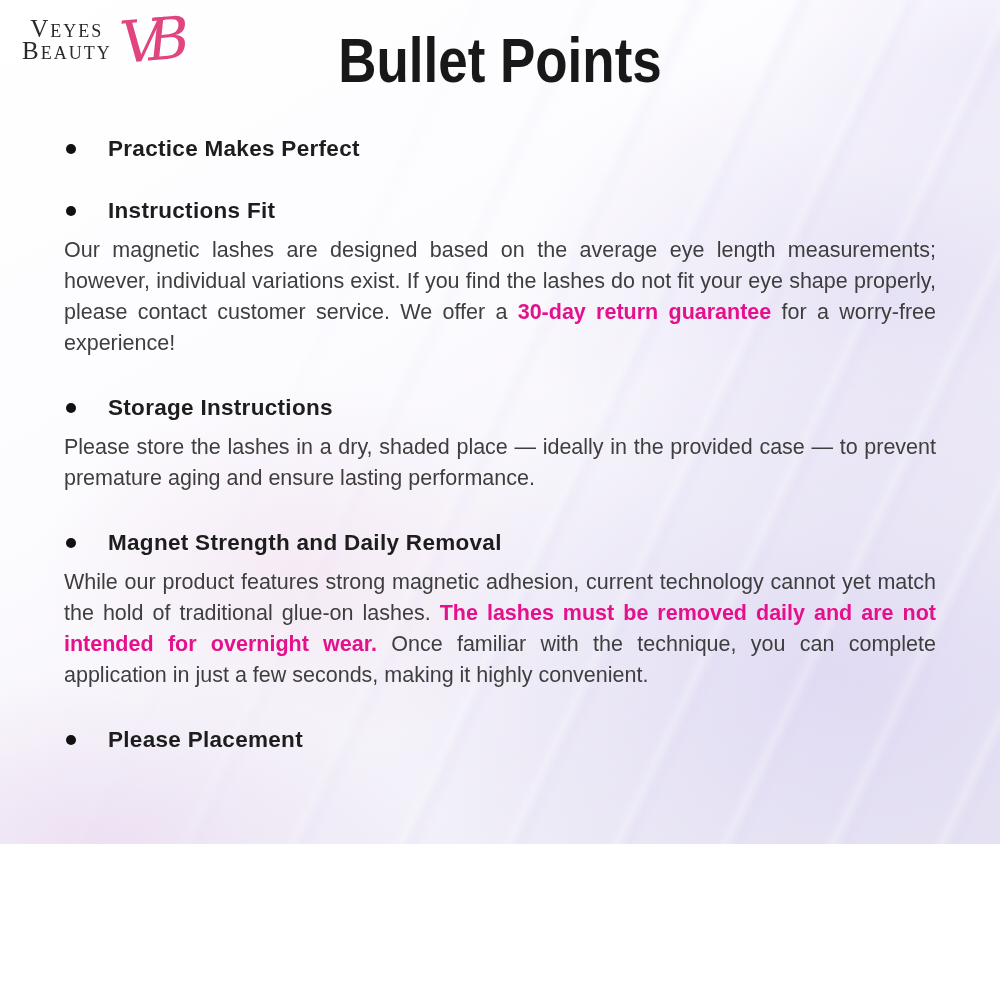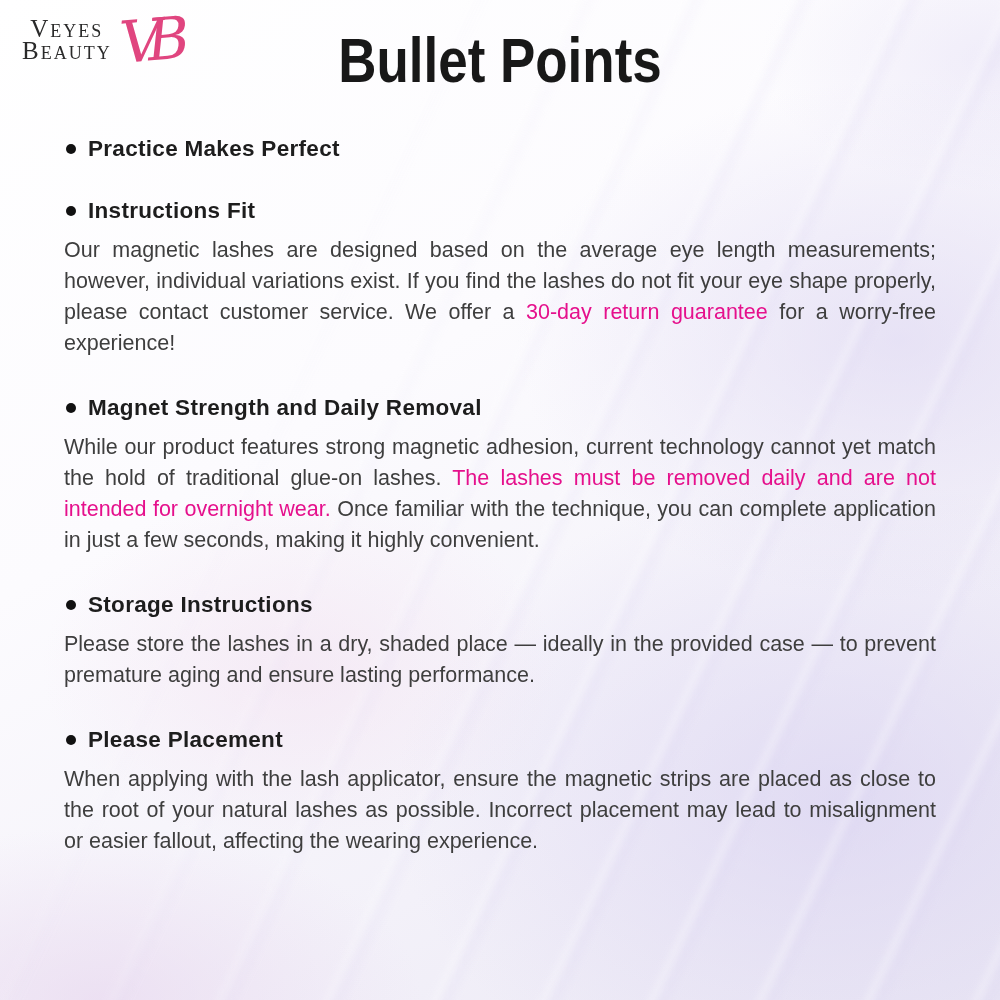--- a/index.html
+++ b/index.html
@@ -5,21 +5,21 @@
   :root{
     --accent:#e5108c;
     --logo-pink:#e0457f;
     --heading:#1d1d1d;
     --body:#3e3e3e;
     --bullet:#111111;
   }
   html,body{margin:0;padding:0;}
   body{width:1000px;height:1000px;font-family:"Liberation Sans",sans-serif;}
   .page{
-    position:relative;width:1000px;height:1000px;overflow:hidden;
+    position:relative;width:1000px;height:844px;overflow:hidden;
     background:
       radial-gradient(620px 420px at 90% 34%, rgba(214,206,239,0.50), rgba(214,206,239,0) 62%),
       radial-gradient(720px 520px at 84% 80%, rgba(211,203,239,0.55), rgba(211,203,239,0) 62%),
       radial-gradient(430px 300px at 30% 67%, rgba(241,219,237,0.45), rgba(241,219,237,0) 60%),
       radial-gradient(520px 280px at 10% 100%, rgba(229,209,236,0.55), rgba(229,209,236,0) 62%),
       radial-gradient(400px 220px at 100% 6%, rgba(224,218,243,0.45), rgba(224,218,243,0) 60%),
       linear-gradient(150deg,#ffffff 0%,#fcfbfe 38%,#f3f1f9 72%,#eae7f4 100%);
   }
   .streaks{
     position:absolute;inset:-80px;z-index:0;pointer-events:none;
@@ -51,25 +51,25 @@
   .page-title{
     position:absolute;top:24px;left:0;width:100%;margin:0;
     text-align:center;font-size:63px;font-weight:bold;color:#181818;
     transform:scaleX(0.84);letter-spacing:0px;
   }
 
   
   .sections{position:absolute;left:64px;top:120px;width:872px;}
   .sec{margin-top:36px;}
   .sec:first-child{margin-top:16px;}
-  .sec-head{display:flex;align-items:center;gap:12px;}
+  .sec-head{display:flex;align-items:center;gap:32px;}
   .dot{width:10px;height:10px;border-radius:50%;background:var(--bullet);flex:0 0 auto;margin-left:2px;}
   .sec-title{margin:0;font-size:22.5px;font-weight:bold;color:var(--heading);letter-spacing:0.3px;}
   .sec-body{margin:11px 0 0 0;font-size:21.5px;line-height:31px;color:var(--body);text-align:justify;}
-  .hl{color:var(--accent);font-weight:normal;}
+  .hl{color:var(--accent);font-weight:bold;}
 </style>
 </head>
 <body>
 
 <div class="page">
   <div class="streaks"></div>
 
   <div class="content">
     <div class="logo">
       <div class="logo-text">
@@ -93,35 +93,34 @@
     <div class="sec-head">
       <span class="dot"></span>
       <h2 class="sec-title">Instructions Fit</h2>
     </div>
     <p class="sec-body"><span>Our magnetic lashes are designed based on the average eye length measurements; however, individual variations exist. If you find the lashes do not fit your eye shape properly, please contact customer service. We offer a </span><span class="hl">30-day return guarantee</span><span> for a worry-free experience!</span></p>
   </section>
 
   <section class="sec">
     <div class="sec-head">
       <span class="dot"></span>
+      <h2 class="sec-title">Storage Instructions</h2>
+    </div>
+    <p class="sec-body"><span>Please store the lashes in a dry, shaded place — ideally in the provided case — to prevent premature aging and ensure lasting performance.</span></p>
+  </section>
+
+  <section class="sec">
+    <div class="sec-head">
+      <span class="dot"></span>
       <h2 class="sec-title">Magnet Strength and Daily Removal</h2>
     </div>
     <p class="sec-body"><span>While our product features strong magnetic adhesion, current technology cannot yet match the hold of traditional glue-on lashes. </span><span class="hl">The lashes must be removed daily and are not intended for overnight wear.</span><span> Once familiar with the technique, you can complete application in just a few seconds, making it highly convenient.</span></p>
   </section>
 
   <section class="sec">
     <div class="sec-head">
       <span class="dot"></span>
-      <h2 class="sec-title">Storage Instructions</h2>
-    </div>
-    <p class="sec-body"><span>Please store the lashes in a dry, shaded place — ideally in the provided case — to prevent premature aging and ensure lasting performance.</span></p>
-  </section>
-
-  <section class="sec">
-    <div class="sec-head">
-      <span class="dot"></span>
       <h2 class="sec-title">Please Placement</h2>
     </div>
-    <p class="sec-body"><span>When applying with the lash applicator, ensure the magnetic strips are placed as close to the root of your natural lashes as possible. Incorrect placement may lead to misalignment or easier fallout, affecting the wearing experience.</span></p>
   </section>
 </main>
   </div>
 </div>
 
 </body></html>

